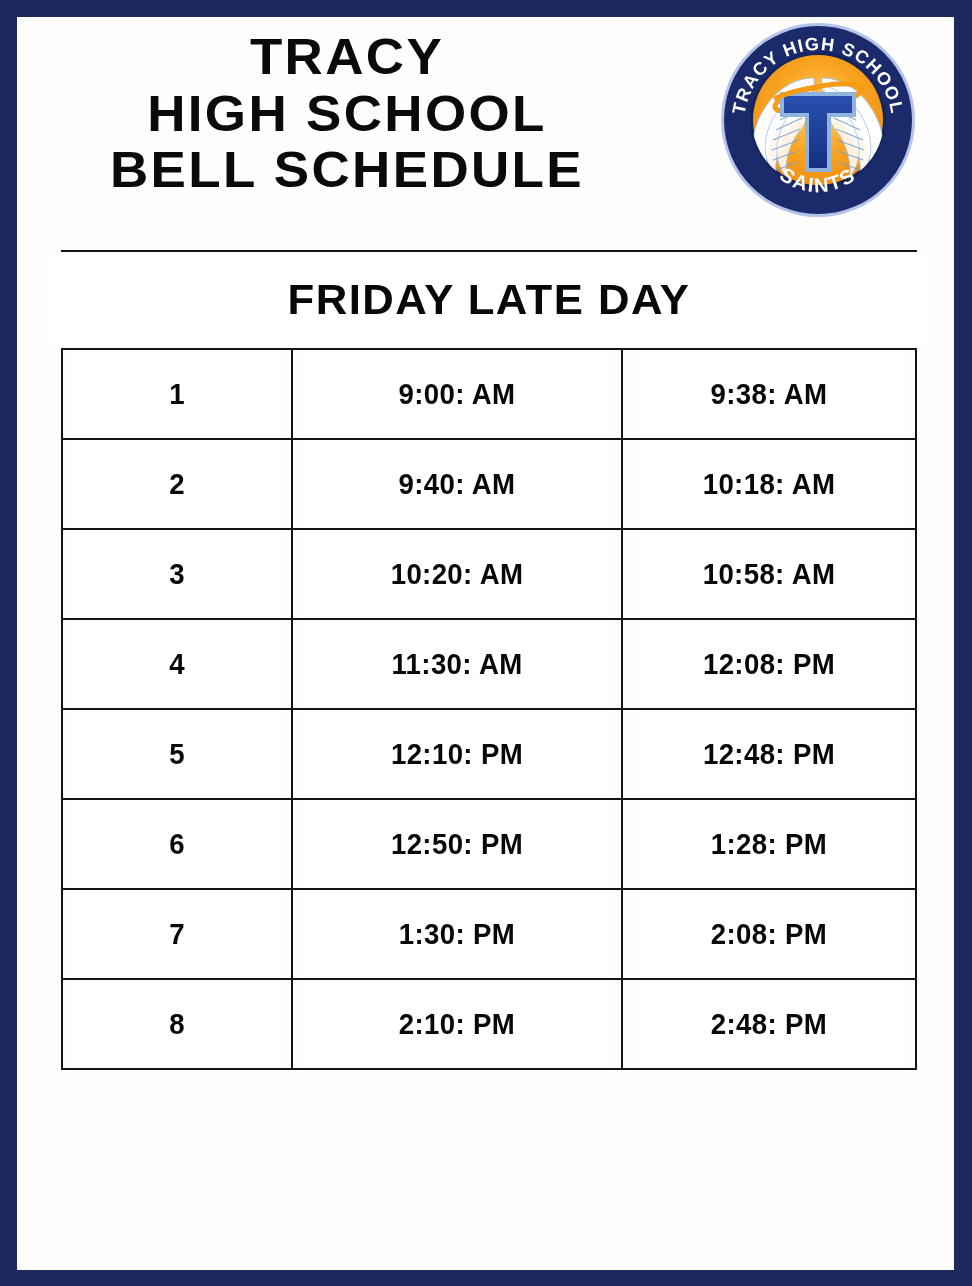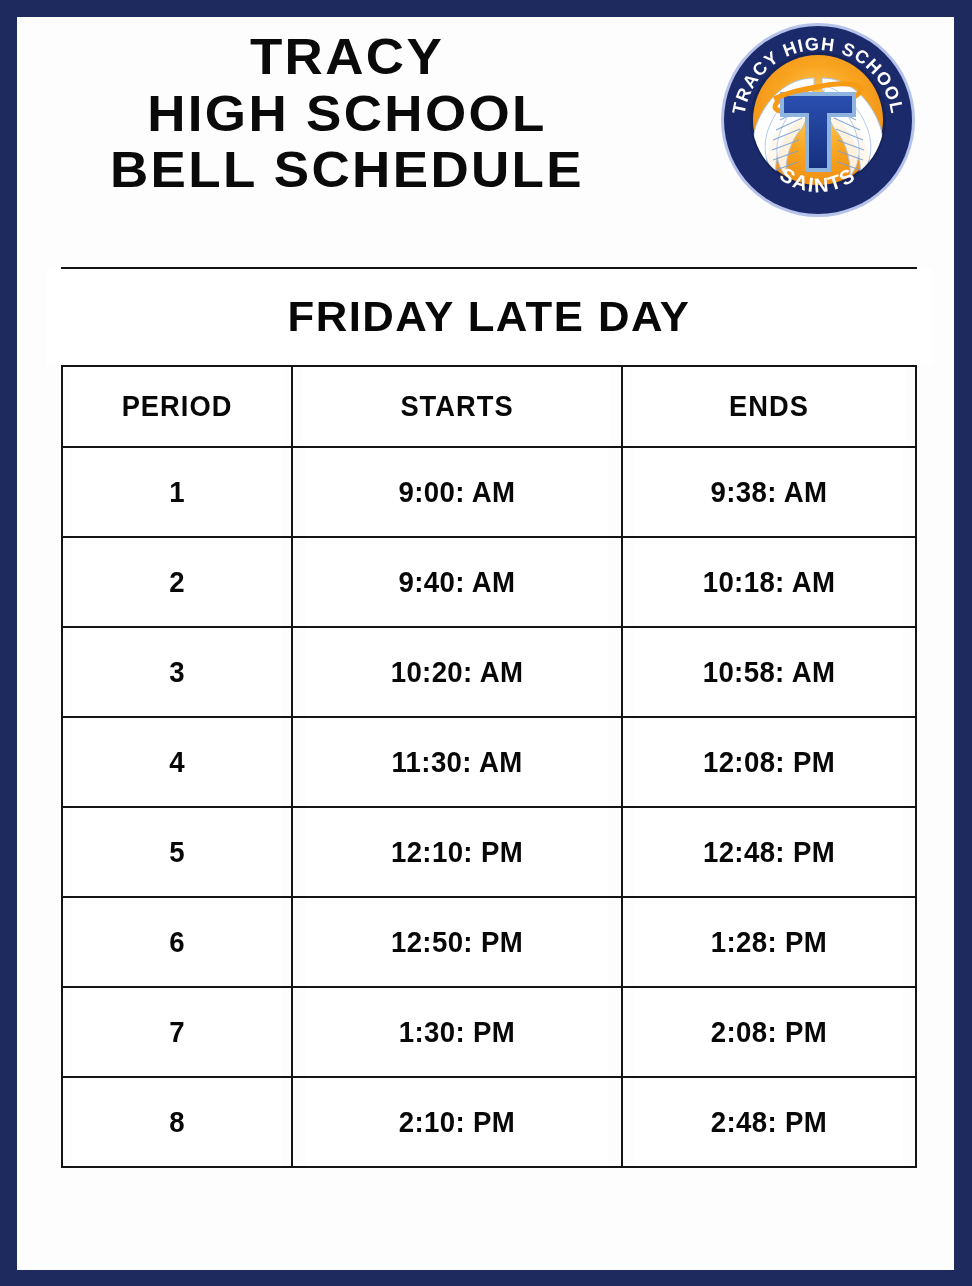--- a/index.html
+++ b/index.html
@@ -66,21 +66,21 @@
     top: 3px;
     width: 200px;
     height: 200px;
   }
   #logo svg { display: block; width: 200px; height: 200px; }
 
   
   #schedule-table {
     position: absolute;
     left: 44px;
-    top: 250px;
+    top: 233px;
     width: 854px;
     border-collapse: collapse;
     table-layout: fixed;
   }
 
   #schedule-table td {
     border: 2px solid #141414;
     text-align: center;
     vertical-align: middle;
     color: #080808;
@@ -213,25 +213,20 @@
     <table id="schedule-table">
       <colgroup>
         <col class="col-period">
           <col class="col-starts">
           <col class="col-ends">
       </colgroup>
       <tbody>
         <tr>
           <td class="day-cell" colspan="3">FRIDAY LATE DAY</td>
         </tr>
-        <tr>
-          <td class="head-cell">PERIOD</td>
-          <td class="head-cell">STARTS</td>
-          <td class="head-cell">ENDS</td>
-        </tr>
 
         <tr>
           <td class="data-cell">1</td>
           <td class="data-cell">9:00: AM</td>
           <td class="data-cell">9:38: AM</td>
         </tr>
         <tr>
           <td class="data-cell">2</td>
           <td class="data-cell">9:40: AM</td>
           <td class="data-cell">10:18: AM</td>

